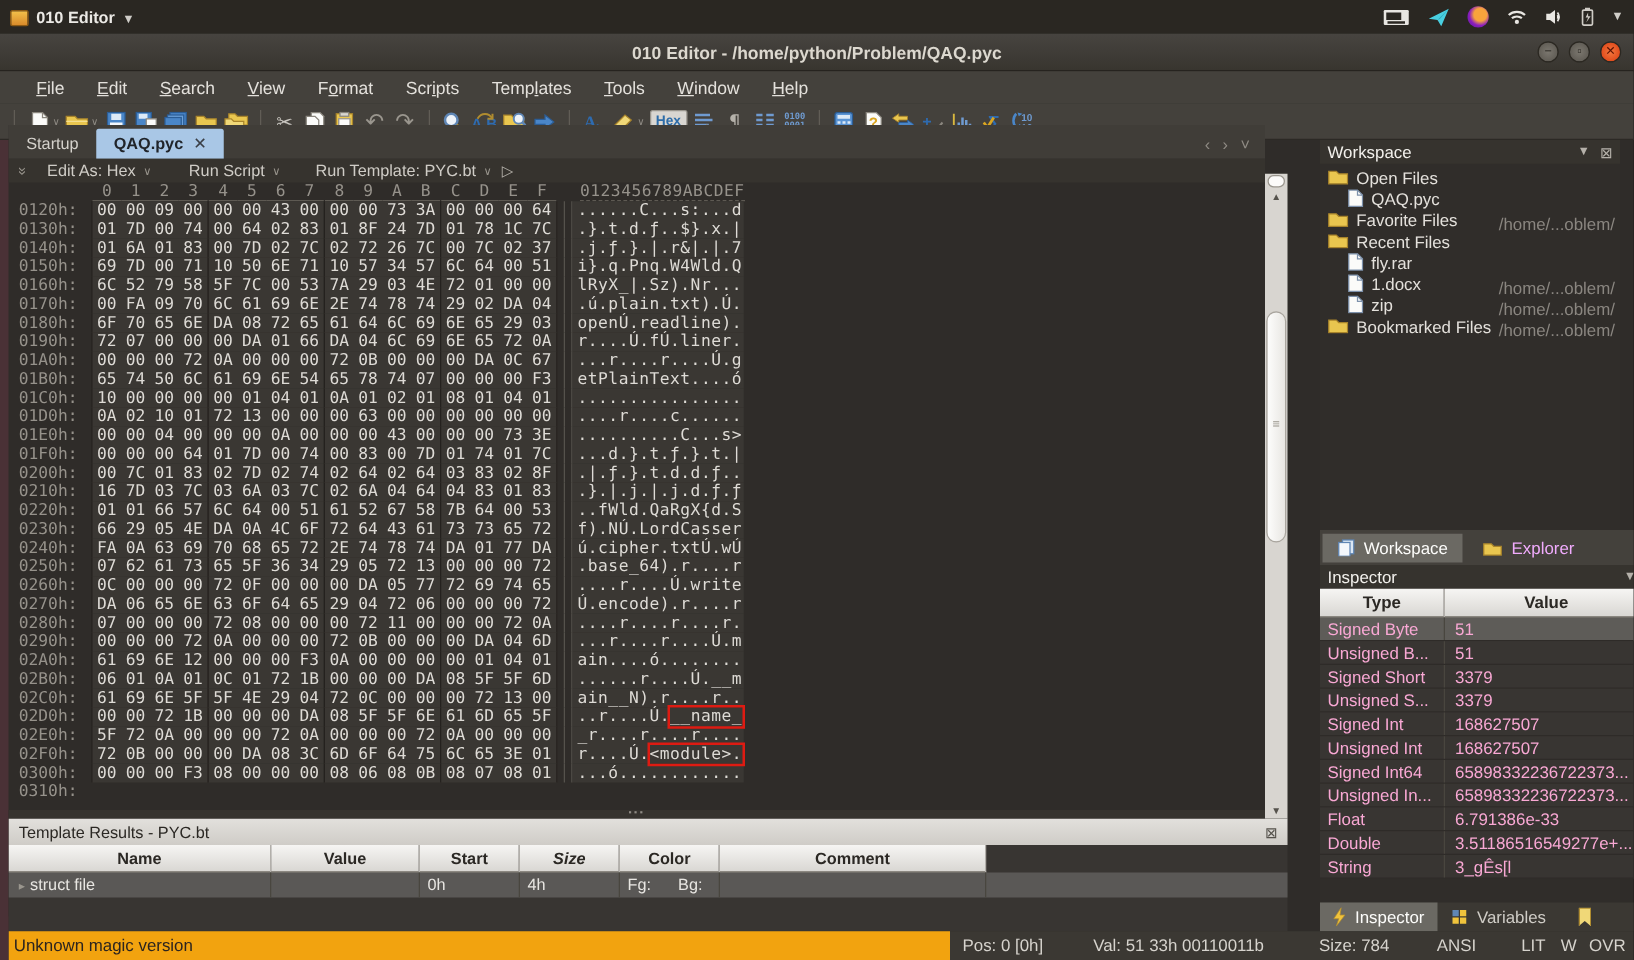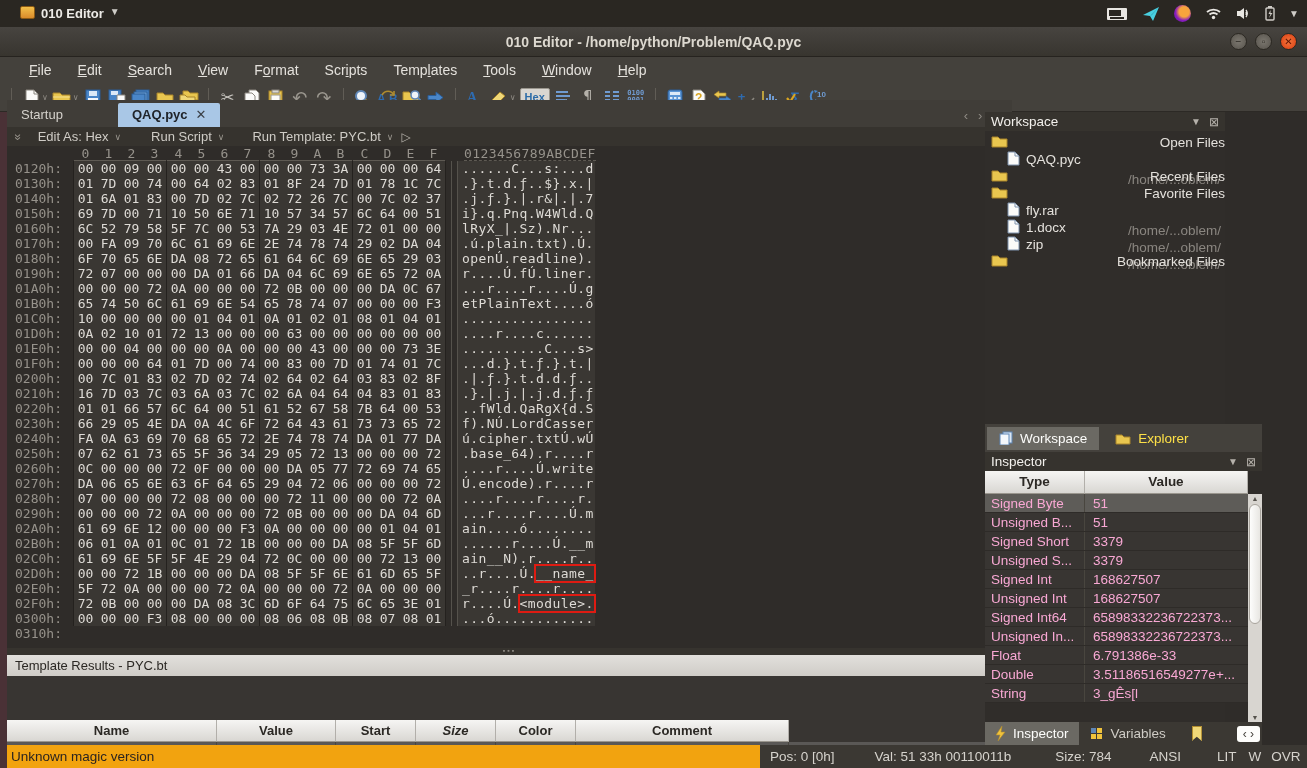--- a/index.html
+++ b/index.html
@@ -2,21 +2,21 @@
 <html><head>
 <meta charset="utf-8">
 <style>
   * { margin:0; padding:0; box-sizing:border-box; }
   html,body { background:#1e1b18; }
   #screen { position:relative; width:1307px; height:768px; overflow:hidden;
             font-family:"Liberation Sans", sans-serif; background:#2f2c29; color:#d8d5d0; }
   
   .ubar { position:absolute; left:0; top:0; width:1307px; height:27px; background:#2a2722;
           display:flex; align-items:center; color:#eceae6; font-size:13px; font-weight:bold; }
-  .ubar .appmenu { display:flex; align-items:flex-start; gap:6px; padding-left:20px; }
+  .ubar .appmenu { display:flex; align-items:flex-end; gap:6px; padding-left:8px; }
   .ubar .clock { position:absolute; left:0; right:0; text-align:center; pointer-events:none; }
   .ubar .tray { position:absolute; right:8px; top:0; height:27px; display:flex; align-items:center; gap:14px; }
   .appbadge { width:15px; height:13px; background:linear-gradient(#f3c04a,#d98b2b); border-radius:2px; border:1px solid #8c5a14; }
   .caret { font-size:10px; color:#cfcdc8; }
   
   .tbar { position:absolute; left:0; top:27px; width:1307px; height:30px;
           background:linear-gradient(#474440,#38352f); border-bottom:1px solid #26231f;
           display:flex; align-items:center; justify-content:center; }
   .tbar .wtitle { font-weight:bold; font-size:14px; color:#dcd8cf; }
   .wbtns { position:absolute; right:10px; top:6px; display:flex; gap:8px; }
@@ -36,21 +36,21 @@
   .chev { color:#8f8b84; font-size:8px; margin-left:-3px; }
   .hexbtn { background:#d9d6d1; color:#2d6ca8; border:1px solid #9a968e; border-radius:2px;
             font-size:11px; font-weight:bold; padding:2px 4px; }
   .glyph { font-family:"DejaVu Sans", sans-serif; }
   .binicon { font-family:"DejaVu Sans Mono", monospace; font-size:7px; line-height:7px; color:#6f9bd1; font-weight:bold; }
   
   .edgestrip { position:absolute; left:0; top:112px; width:7px; height:656px; background:#4a3136; }
   .mainleft { position:absolute; left:7px; top:100px; width:1005px; height:633px; background:#2f2c29; }
   .tabbar { position:absolute; left:0; top:0; width:1005px; height:27px; background:#403d38; display:flex; align-items:flex-end; }
   .tab { padding:4px 14px 5px; font-size:13px; color:#d5d2cc; }
-  .tab.active { background:#a9c7e6; color:#20242a; font-weight:bold; border-radius:2px 2px 0 0;margin-left:41px; }
+  .tab.active { background:#a9c7e6; color:#20242a; font-weight:bold; border-radius:2px 2px 0 0; }
   .tab .tclose { margin-left:8px; color:#3a3f46; font-weight:normal; }
   .tabnav { margin-left:auto; display:flex; gap:10px; padding:0 12px 4px; color:#8f8b84; font-size:13px; }
   .hexbar { position:absolute; left:0; top:27px; width:1005px; height:19px; background:#36332e;
             display:flex; align-items:center; gap:6px; font-size:13px; color:#cfccc6; padding-left:8px; }
   .hexbar .dd { font-size:9px; color:#9a968e; }
   .hexbar .runplay { color:#b5b1aa; font-size:12px; margin-left:2px; }
   .hexbar .collapse { color:#9a968e; display:inline-block; transform:rotate(90deg); font-size:12px; margin-right:10px; }
   .hexbar .gap1 { width:18px; } .hexbar .gap2 { width:16px; }
   
   .hexhead { position:absolute; left:0; top:46px; width:1005px; height:15px; font-family:"DejaVu Sans Mono",monospace;
@@ -68,50 +68,50 @@
   .asep { width:7px; margin-left:5px; border-left:1px solid #55524c; border-right:1px solid #55524c; height:15px; }
   .ascii { background:#3a3733; color:#dedbd6; padding:0 4px; width:137px; letter-spacing:0.4px; white-space:pre; }
   .redmark { position:relative; display:inline-block; outline:2px solid #de1b12; }
   
   .hsplit { position:absolute; left:7px; top:648px; width:1005px; height:7px; background:#36332e; text-align:center;
             color:#8f8b84; font-size:7px; line-height:6px; letter-spacing:2px; }
   .tmpl { position:absolute; left:7px; top:655px; width:1023px; height:90px; background:#383532; }
   .tmpl-title { height:21px; background:linear-gradient(#e2e0dc,#cfccc7); color:#2b2824; font-size:13px;
                 padding:2px 8px; display:flex; align-items:center; }
   .tmpl-title .pclose { margin-left:auto; color:#55524c; font-size:12px; }
-  .tmpl-head { display:flex; height:22px;margin-top:44px; }
+  .tmpl-head { display:flex; height:22px; }
   .tmpl-head .th { background:linear-gradient(#f6f5f3,#d9d7d3); border-right:1px solid #b2afaa; border-bottom:1px solid #9a968e;
                    color:#2b2824; font-weight:bold; font-size:13px; text-align:center; line-height:21px; }
   .tmpl-row { display:flex; height:20px; background:#5a5856; color:#e8e6e2; font-size:13px; line-height:20px; }
   .tmpl-row .td { border-right:1px solid #49463f; padding-left:6px; white-space:nowrap; }
   .expander { color:#9a968e; font-size:10px; margin:0 4px 0 2px; }
   
   .statusbar { position:absolute; left:7px; top:745px; width:1300px; height:23px; background:#3b3833;
                display:flex; align-items:center; font-size:13.5px; color:#d6d3cd; }
   .smsg { width:753px; height:23px; background:#f2a30f; color:#2b2420; line-height:23px; padding-left:4px; }
   .sitem { padding:0 14px; white-space:nowrap; }
   
   .vscroll { position:absolute; left:1012px; top:139px; width:18px; height:516px; background:#d8d5d0; }
   .vscroll .pill { position:absolute; left:2px; top:1px; width:14px; height:10px; background:#fcfbfa; border:1px solid #9a968e; border-radius:5px; }
   .vscroll .arr { position:absolute; left:0; width:18px; text-align:center; color:#55524c; font-size:8px; }
   .vthumb { position:absolute; left:1px; top:110px; width:16px; height:185px; background:linear-gradient(90deg,#fdfdfc,#e8e6e2);
             border:1px solid #a9a59e; border-radius:8px; }
   .vthumb:after { content:"≡"; position:absolute; left:4px; top:84px; color:#9a968e; font-size:10px; }
   
-  .sidebar { position:absolute; left:985px; top:112px; width:240px; height:633px; background:#302d2a; }
+  .sidebar { position:absolute; left:1056px; top:112px; width:240px; height:633px; background:#302d2a; }
   .phead { height:19px; background:#36332e; color:#f2f0ec; font-size:13.5px; padding:1px 6px; display:flex; align-items:center; }
   .phead .pctrl { margin-left:auto; display:flex; gap:8px; color:#b5b1aa; font-size:10px; align-items:center; }
   .tree { padding-top:3px; }
-  .trow { display:flex; align-items:center; height:17px; font-size:13.5px; color:#e4e1dc; padding-left:6px;justify-content:space-between; }
+  .trow { display:flex; align-items:center; height:17px; font-size:13.5px; color:#e4e1dc; padding-left:6px; }
   .trow .lbl { margin-left:6px; }
   .trow .path { margin-left:auto; color:#8a8680; padding-right:4px;margin-top:40px; }
   .ind1 { padding-left:22px; }
   
   .wtabs { position:absolute; left:0; top:312px; width:277px; height:28px; background:#44413c; display:flex; align-items:center; gap:4px; padding-left:2px; }
-  .wtab { display:flex; align-items:center; gap:7px; font-size:13.5px; color:#fde047; padding:4px 12px; }
+  .wtab { display:flex; align-items:center; gap:7px; font-size:13.5px; color:#f0abfc; padding:4px 12px; }
   .wtab.active { background:#6b6given963; background:#6b6963; color:#fdfdfb; }
   
   .insp { position:absolute; left:0; top:340px; width:277px; height:270px; overflow:hidden; }
   .itable { position:absolute; left:0; top:19px; width:277px; }
   .ihead { display:flex; height:23px; }
   .ihead .th { background:linear-gradient(#f6f5f3,#d9d7d3); border-right:1px solid #b2afaa; border-bottom:1px solid #9a968e;
                color:#2b2824; font-weight:bold; font-size:13.5px; text-align:center; line-height:22px; }
   .irow { display:flex; height:19px; font-size:13.5px; line-height:19px; color:#f9a8d4; background:#383532; border-bottom:1px solid #2e2b28; }
   .irow.sel { background:#5e5c58; }
   .irow .itype { width:100px; padding-left:6px; border-right:1px solid #49463f; white-space:nowrap; overflow:hidden; }
@@ -1461,27 +1461,27 @@
               <path d="M1 1h7l4 4v9H1z" fill="#fbfbf9" stroke="#7d91ab"></path>
               <path d="M8 1v4h4" fill="none" stroke="#7d91ab"></path>
             </svg></span>
           <span class="lbl">QAQ.pyc</span>
           <span class="path">/home/...oblem/</span>
         </div>
         <div class="trow">
           <span><svg width="17" height="14">
               <path d="M1 3h6l2 2h7v8H1z" fill="#e9c64f" stroke="#a8842b"></path>
             </svg></span>
-          <span class="lbl">Recent Files</span>
+          <span class="lbl">Favorite Files</span>
         </div>
         <div class="trow">
           <span><svg width="17" height="14">
               <path d="M1 3h6l2 2h7v8H1z" fill="#e9c64f" stroke="#a8842b"></path>
             </svg></span>
-          <span class="lbl">Favorite Files</span>
+          <span class="lbl">Recent Files</span>
         </div>
         <div class="trow ind1">
           <span><svg width="13" height="15">
               <path d="M1 1h7l4 4v9H1z" fill="#fbfbf9" stroke="#7d91ab"></path>
               <path d="M8 1v4h4" fill="none" stroke="#7d91ab"></path>
             </svg></span>
           <span class="lbl">fly.rar</span>
           <span class="path">/home/...oblem/</span>
         </div>
         <div class="trow ind1">

